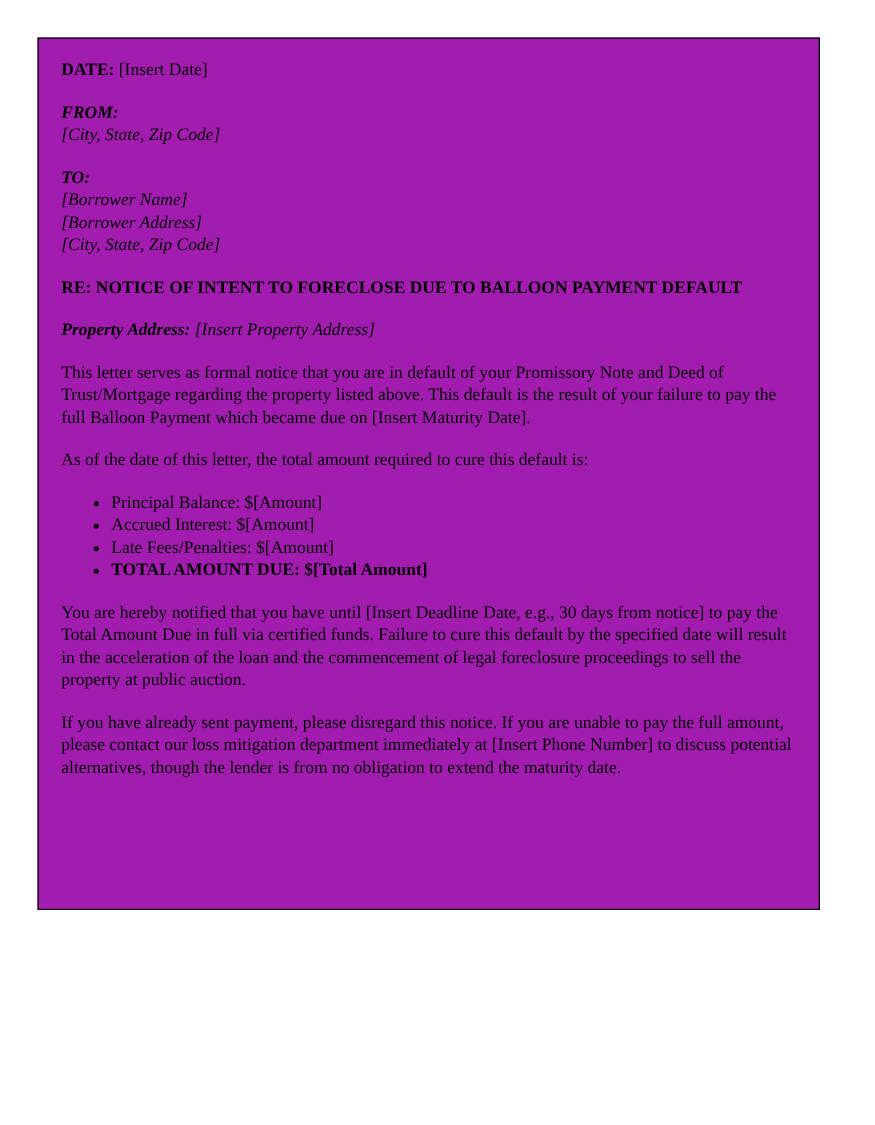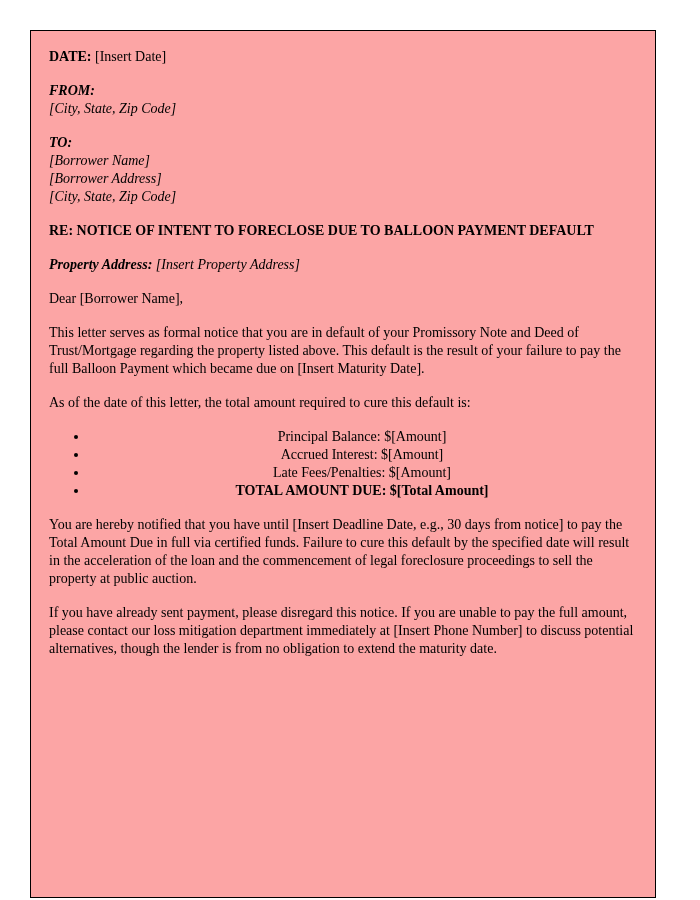--- a/index.html
+++ b/index.html
@@ -13,28 +13,28 @@
     position: relative;
     font-family: "Liberation Serif", "DejaVu Serif", serif;
     color: #000000;
     -webkit-font-smoothing: antialiased;
   }
   .letter {
     position: absolute;
     left: 30px;
     top: 30px;
     width: 626px;
-    height: 868px;
+    height: 698px;
     box-sizing: border-box;
     border: 1px solid #000000;
     padding: 17px 20px 8px 18px;
     overflow: hidden;
     font-size: 14px;
     line-height: 18px;
-    background: #fca5a5;
+    background: #a21caf;
   }
   .letter > * {
     margin: 0 0 16px 0;
   }
   .letter > *:last-child {
     margin-bottom: 0;
   }
   .line {
     margin: 0;
     padding: 0;
@@ -47,21 +47,20 @@
     margin: 0 0 16px 0;
   }
   ul.amounts {
     margin: 0 0 16px 0;
     padding-left: 40px;
     list-style-type: disc;
   }
   ul.amounts li {
     margin: 0;
     padding: 0;
-    text-align: center;
   }
 </style>
 </head>
 <body>
 
 <div class="letter">
 
   <p class="line-block">
     <strong>DATE:</strong>
     <span>[Insert Date]</span>
@@ -81,21 +80,20 @@
 
   <p class="bold">RE: NOTICE OF INTENT TO FORECLOSE DUE TO BALLOON PAYMENT DEFAULT</p>
 
   <div>
     <div class="line">
       <strong>Property Address:</strong>
       <span>[Insert Property Address]</span>
     </div>
   </div>
 
-  <p>Dear [Borrower Name],</p>
 
   <p>This letter serves as formal notice that you are in default of your Promissory Note and Deed of Trust/Mortgage regarding the property listed above. This default is the result of your failure to pay the full Balloon Payment which became due on [Insert Maturity Date].</p>
 
   <p>As of the date of this letter, the total amount required to cure this default is:</p>
 
   <ul class="amounts">
     <li>Principal Balance: $[Amount]</li>
     <li>Accrued Interest: $[Amount]</li>
     <li>Late Fees/Penalties: $[Amount]</li>
     <li class="bold">TOTAL AMOUNT DUE: $[Total Amount]</li>

